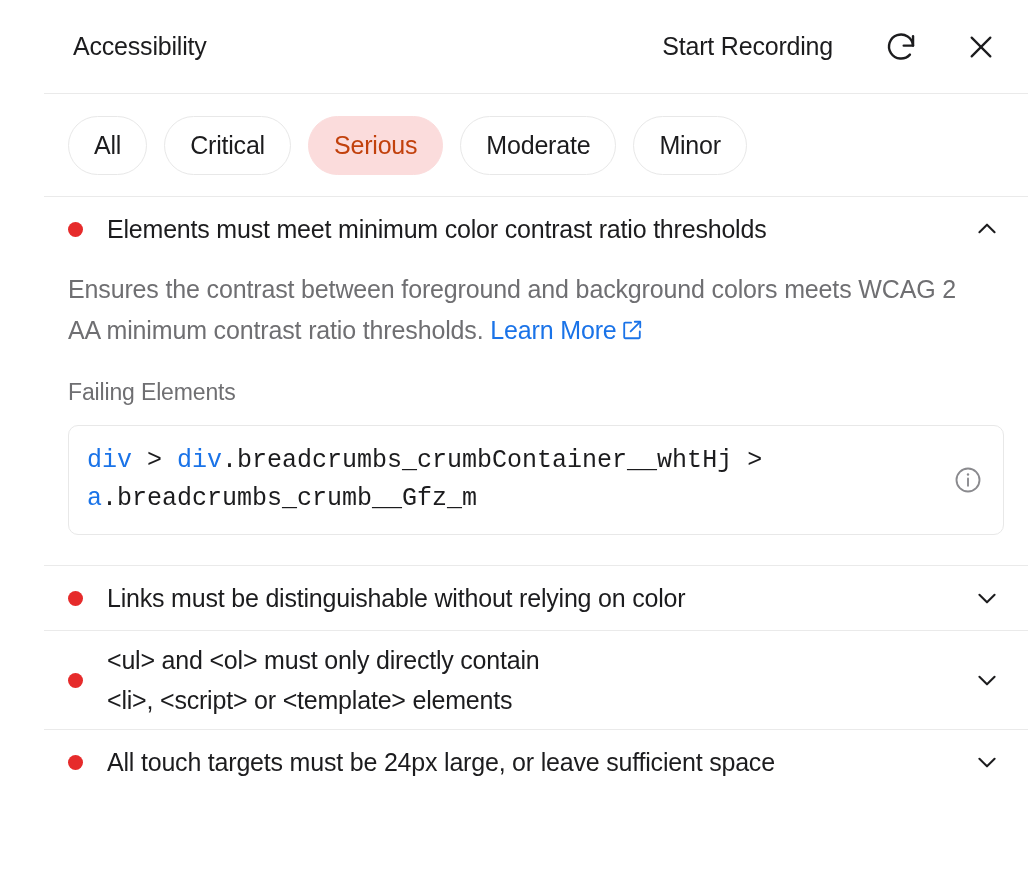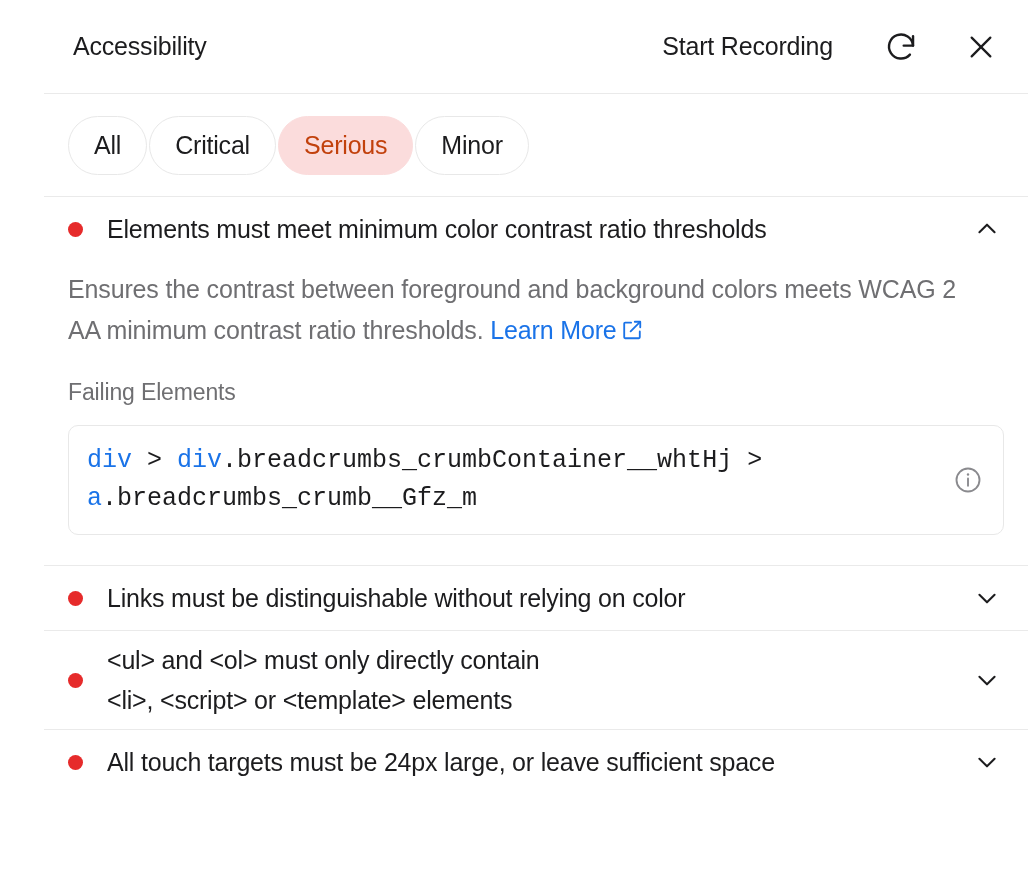--- a/index.html
+++ b/index.html
@@ -67,21 +67,21 @@
     color: #1c1c1e;
     flex: 0 0 auto;
   }
   .icon-btn.refresh { margin-left: 43px; }
   .icon-btn.close  { margin-left: 34px; }
 
   
   .filters {
     display: flex;
     align-items: center;
-    gap: 2px;
+    gap: 17px;
     padding: 22px 0 21px 24px;
     background: #ffffff;
   }
   .pill {
     height: 59px;
     display: inline-flex;
     align-items: center;
     justify-content: center;
     padding: 0 25px;
     border-radius: 30px;
@@ -239,20 +239,21 @@
         <line x1="5" y1="5" x2="19" y2="19"></line>
         <line x1="19" y1="5" x2="5" y2="19"></line>
       </svg>
     </button>
   </div>
 
   <div class="filters">
     <button class="pill">All</button>
     <button class="pill">Critical</button>
     <button class="pill active">Serious</button>
+    <button class="pill">Moderate</button>
     <button class="pill">Minor</button>
   </div>
 
   <div class="violations">
 
     <div class="violation">
       <div class="violation-head">
         <span class="dot"></span>
         <span class="violation-title">Elements must meet minimum color contrast ratio thresholds</span>
         <span class="chevron">

